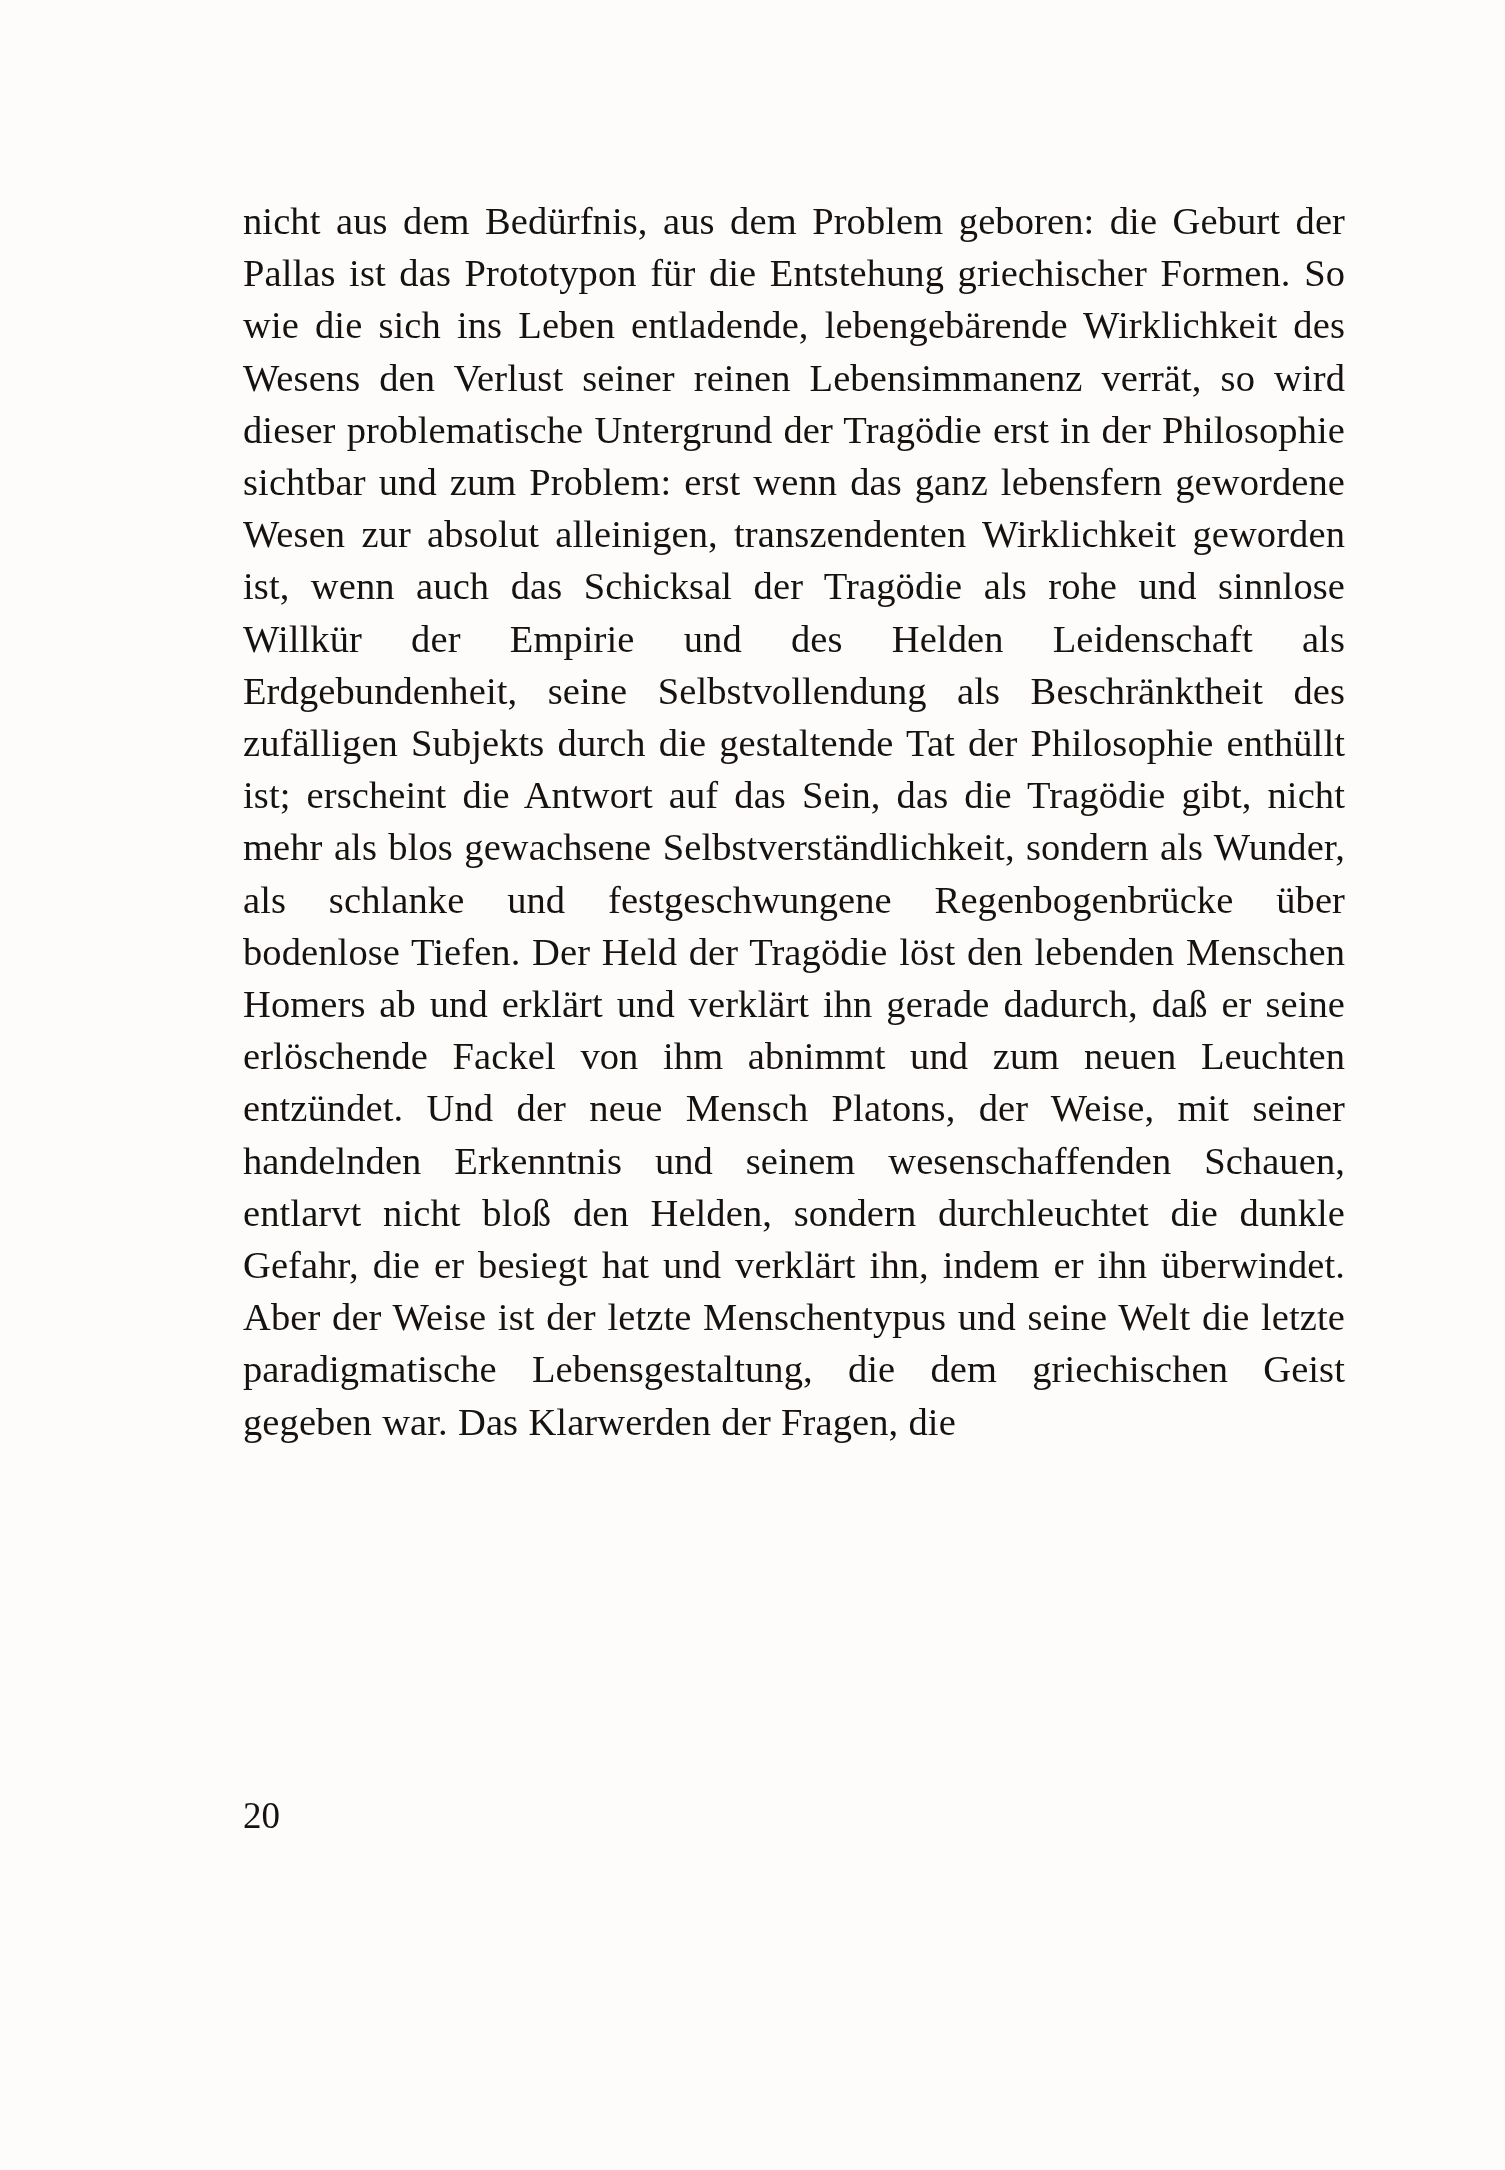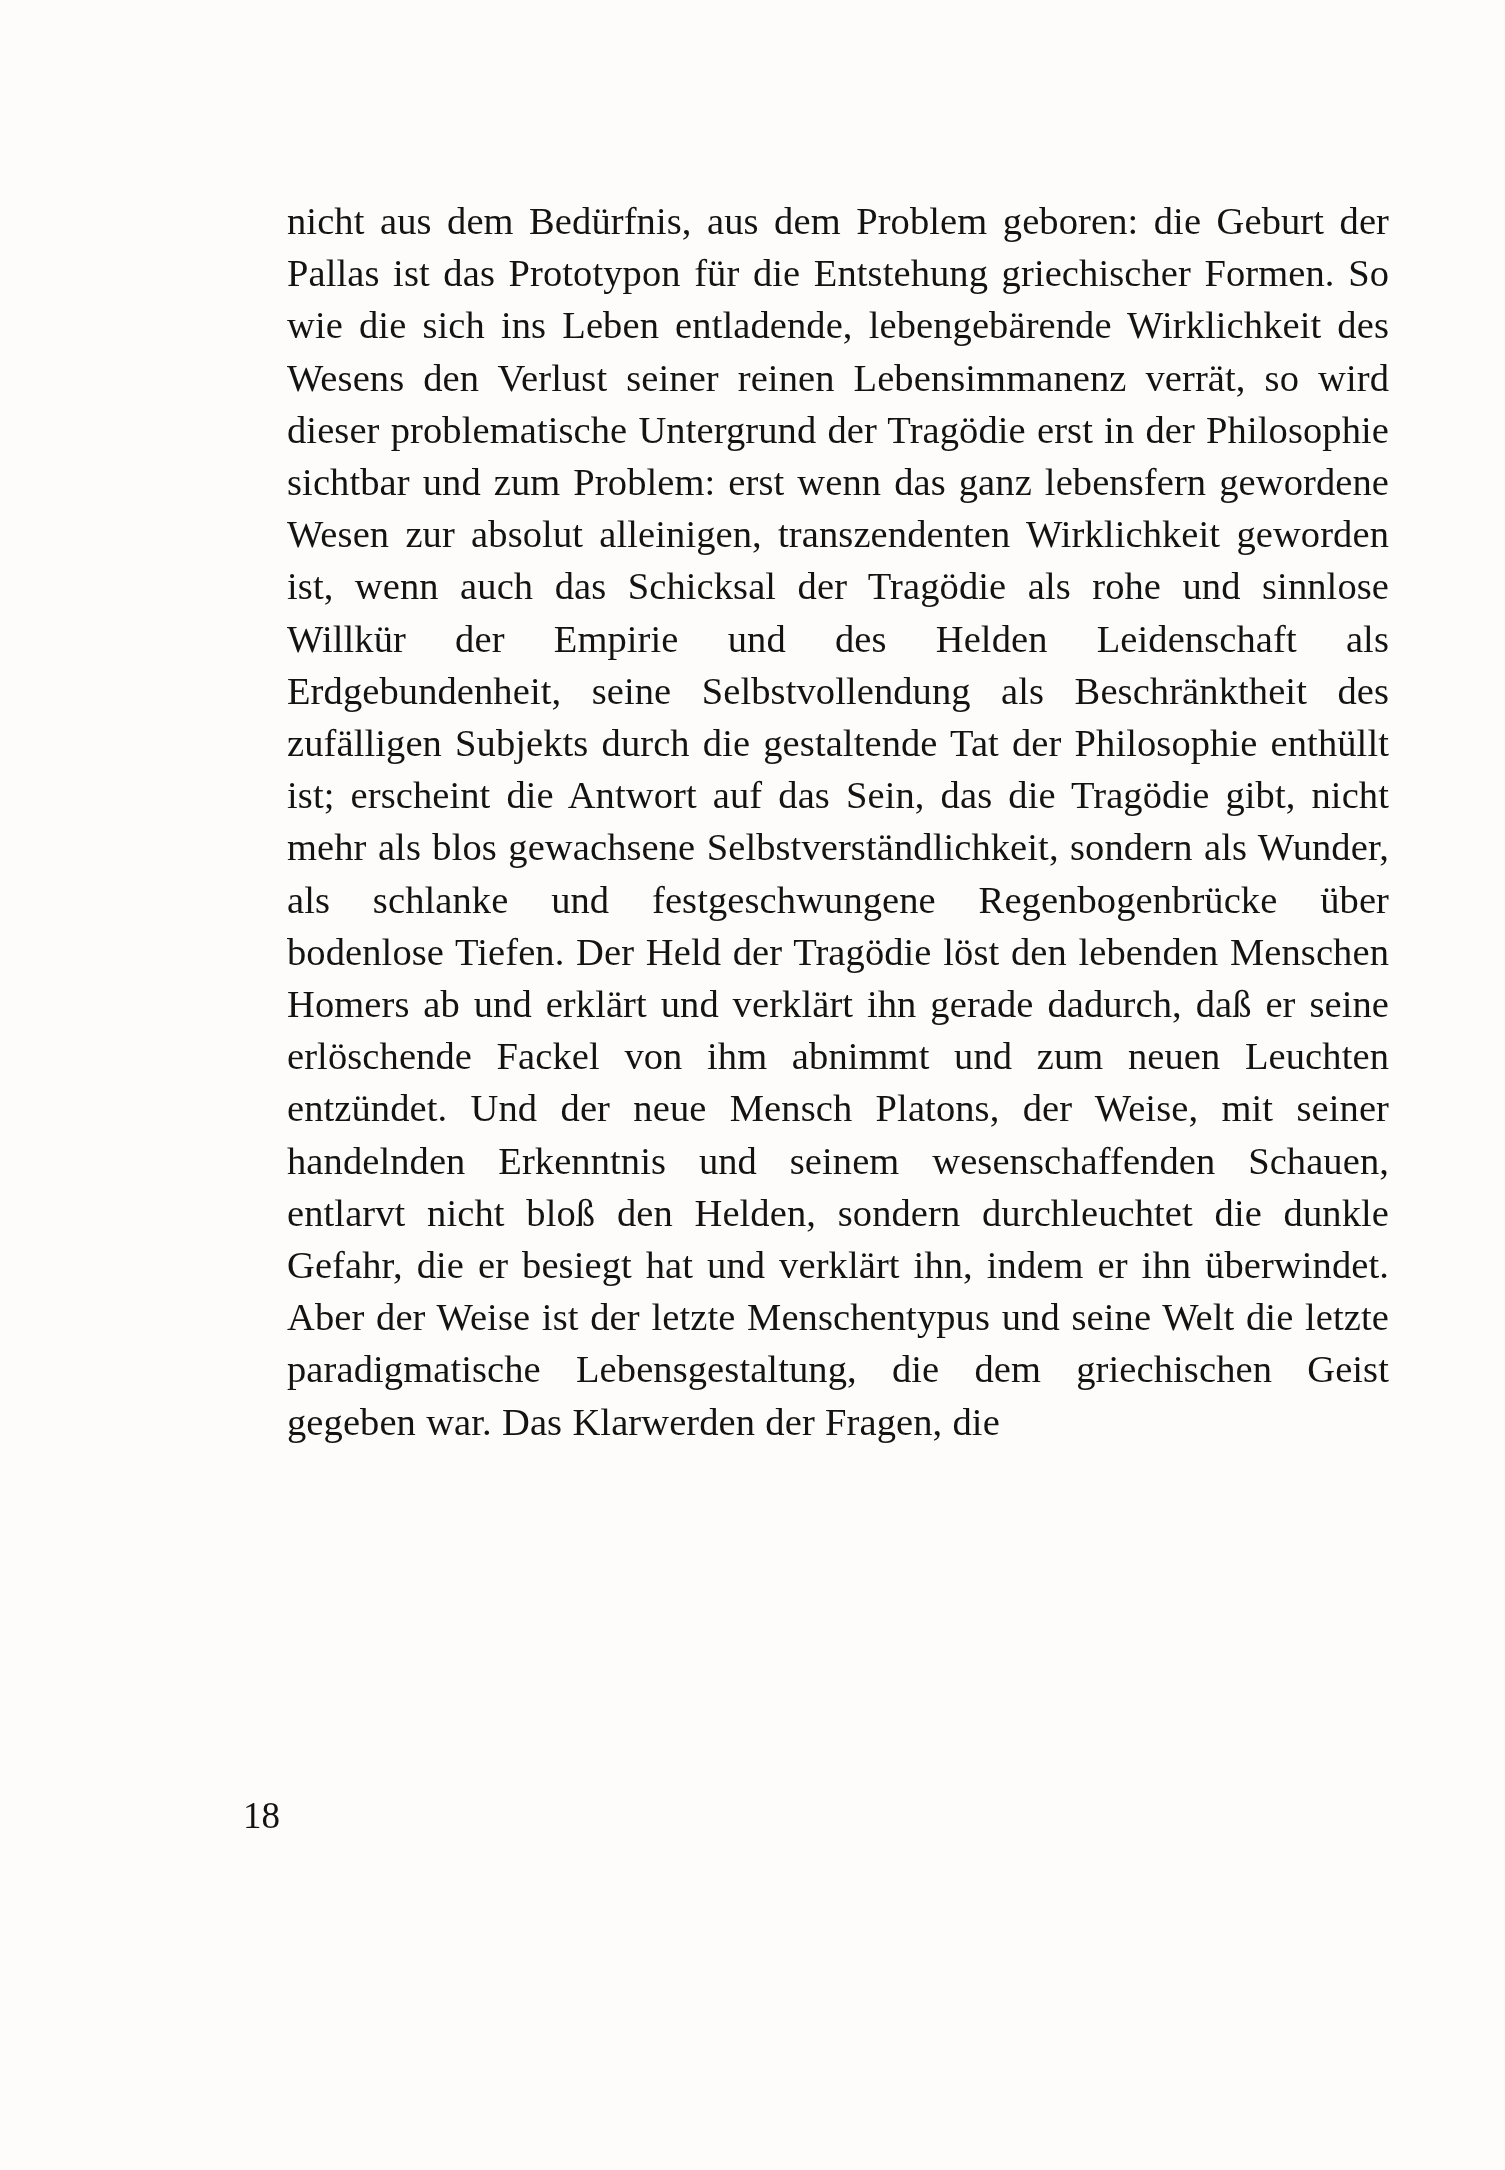--- a/index.html
+++ b/index.html
@@ -21,21 +21,20 @@
     top: 0;
     width: 1505px;
     height: 2170px;
     background: #fdfcfa;
   }
   .text-block {
     position: absolute;
     left: 243px;
     top: 195px;
     width: 1102px;
-    margin-left: 44px;
   }
   .para {
     margin: 0;
     font-size: 38.5px;
     line-height: 52.2px;
     text-align: justify;
     text-justify: inter-word;
     letter-spacing: 0.1px;
     word-spacing: 0.5px;
     color: #161210;
@@ -53,15 +52,15 @@
 </style>
 </head>
 <body>
 
 <div class="page">
 
   <div class="text-block">
     <p class="para">nicht aus dem Bedürfnis, aus dem Problem geboren: die Geburt der Pallas ist das Prototypon für die Entstehung griechischer Formen. So wie die sich ins Leben entladende, lebengebärende Wirklichkeit des Wesens den Verlust seiner reinen Lebensimmanenz verrät, so wird dieser problematische Untergrund der Tragödie erst in der Philosophie sichtbar und zum Problem: erst wenn das ganz lebensfern gewordene Wesen zur absolut alleinigen, transzendenten Wirklichkeit geworden ist, wenn auch das Schicksal der Tragödie als rohe und sinnlose Willkür der Empirie und des Helden Leidenschaft als Erdgebundenheit, seine Selbstvollendung als Beschränktheit des zufälligen Subjekts durch die gestaltende Tat der Philosophie enthüllt ist; erscheint die Antwort auf das Sein, das die Tragödie gibt, nicht mehr als blos gewachsene Selbstverständlichkeit, sondern als Wunder, als schlanke und festgeschwungene Regenbogenbrücke über bodenlose Tiefen. Der Held der Tragödie löst den lebenden Menschen Homers ab und erklärt und verklärt ihn gerade dadurch, daß er seine erlöschende Fackel von ihm abnimmt und zum neuen Leuchten entzündet. Und der neue Mensch Platons, der Weise, mit seiner handelnden Erkenntnis und seinem wesenschaffenden Schauen, entlarvt nicht bloß den Helden, sondern durchleuchtet die dunkle Gefahr, die er besiegt hat und verklärt ihn, indem er ihn überwindet. Aber der Weise ist der letzte Menschentypus und seine Welt die letzte paradigmatische Lebensgestaltung, die dem griechischen Geist gegeben war. Das Klarwerden der Fragen, die</p>
   </div>
 
-  <div class="page-number">18</div>
+  <div class="page-number">20</div>
 
 </div>
 
 </body></html>

